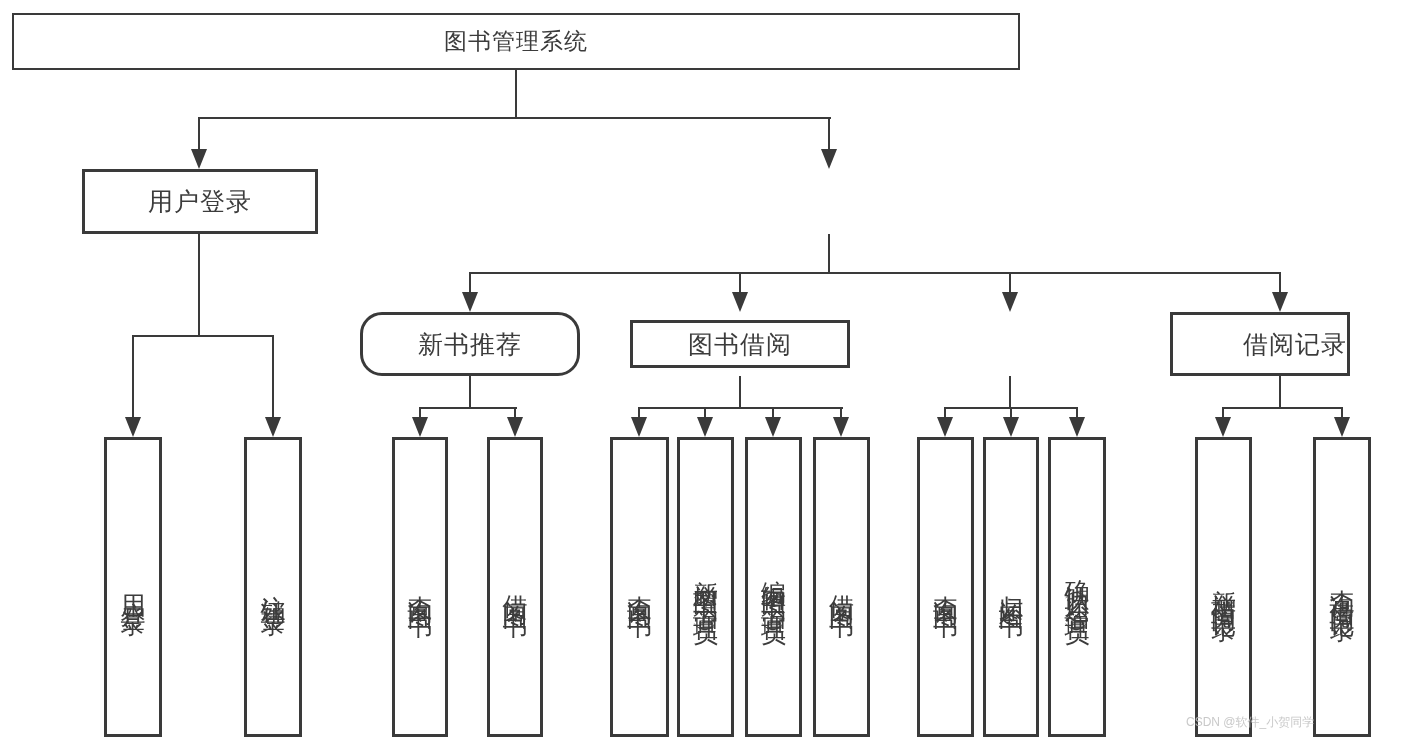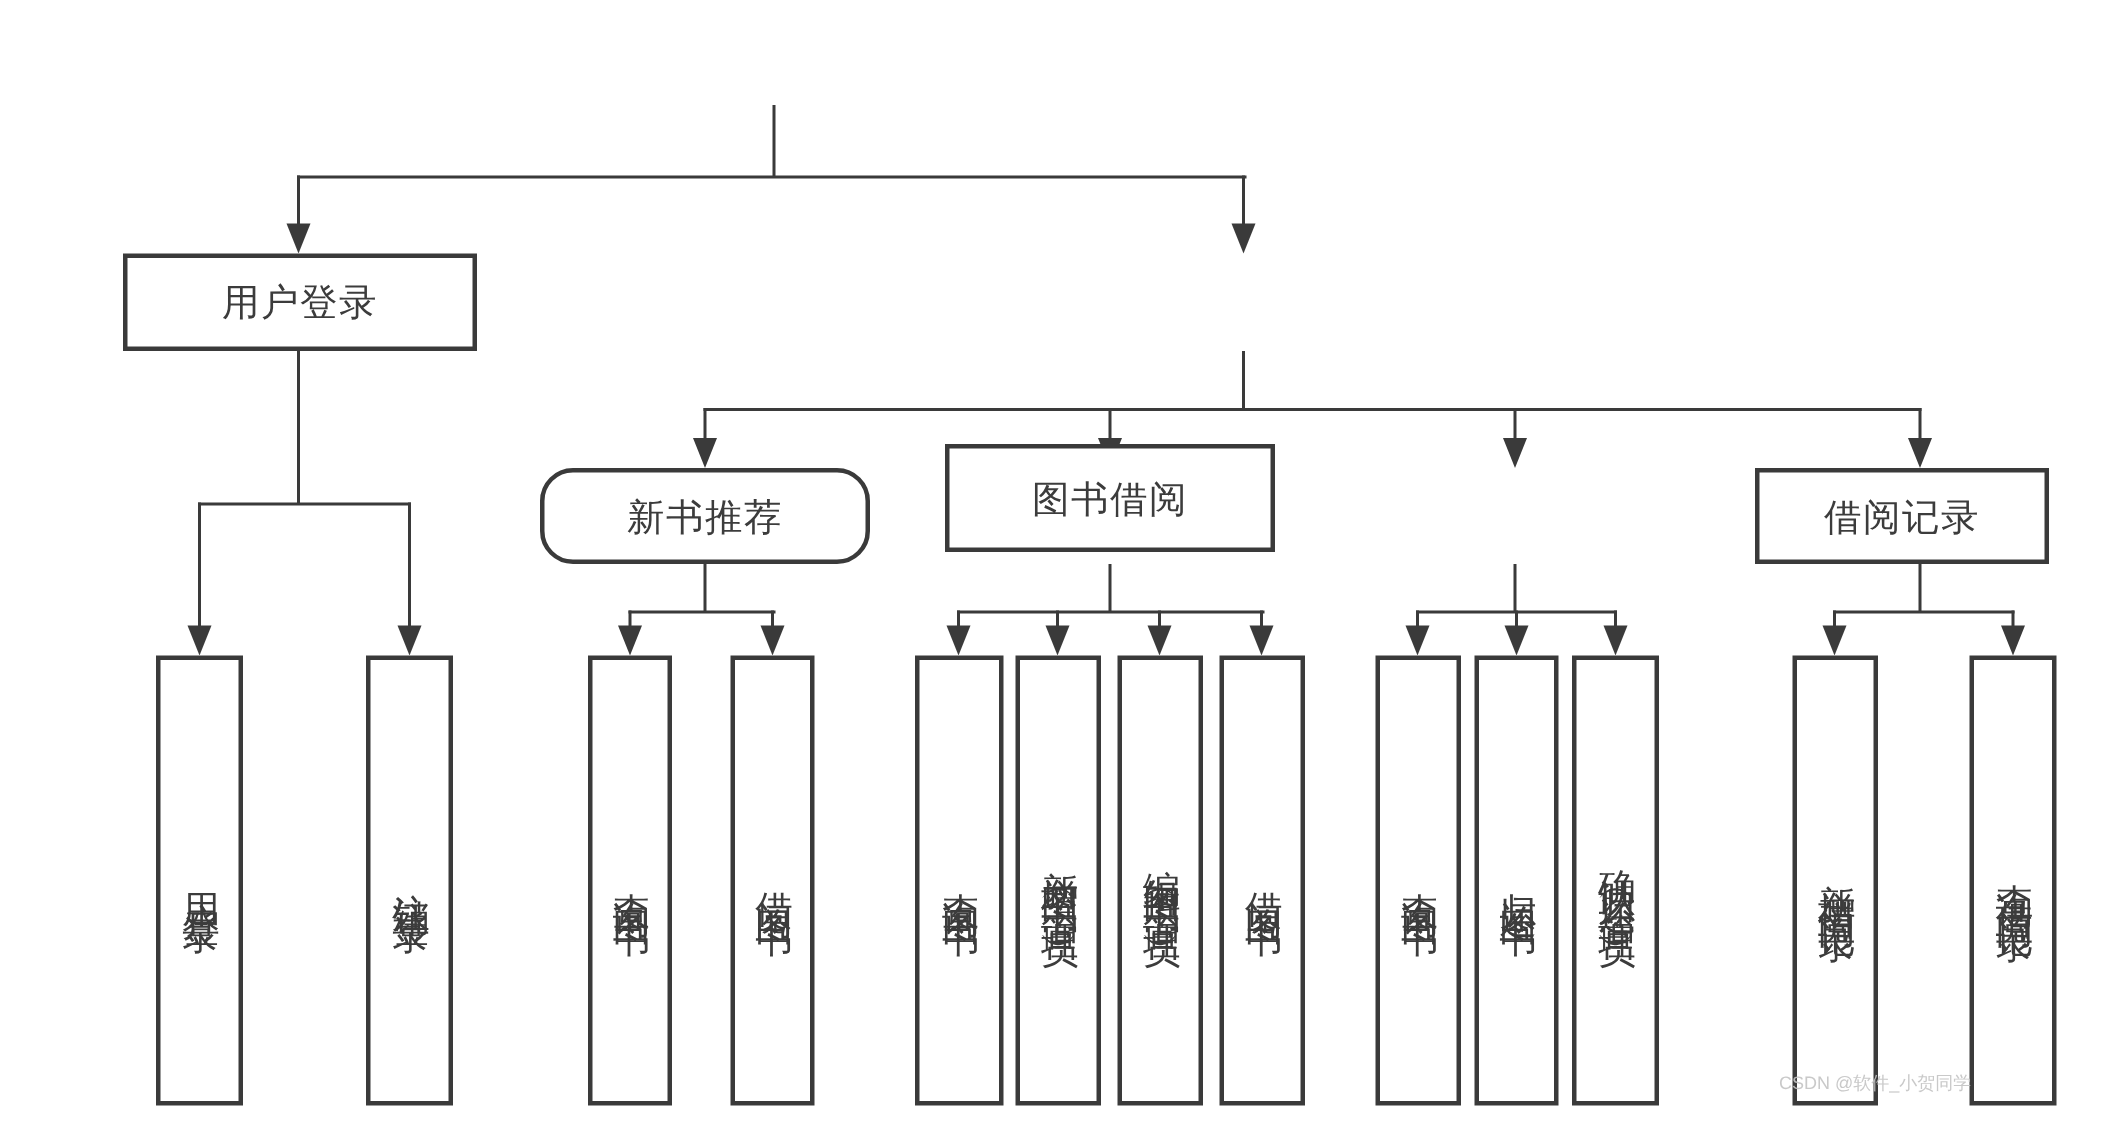--- a/index.html
+++ b/index.html
@@ -116,32 +116,35 @@
   <div class="vline" style="left:1076px;top:407px;height:11px;"></div>
   <div class="arrow" style="left:1069px;top:417px;"></div>
 
   <div class="vline" style="left:1279px;top:376px;height:32px;"></div>
   <div class="hline" style="left:1222px;top:407px;width:121px;"></div>
   <div class="vline" style="left:1222px;top:407px;height:11px;"></div>
   <div class="arrow" style="left:1215px;top:417px;"></div>
   <div class="vline" style="left:1341px;top:407px;height:11px;"></div>
   <div class="arrow" style="left:1334px;top:417px;"></div>
 
+  <div class="box rootbox" style="left:12px;top:13px;width:1008px;height:57px;">
+    <span class="hlabel rootlabel">图书管理系统</span>
+  </div>
 
   <div class="box" style="left:82px;top:169px;width:236px;height:65px;">
     <span class="hlabel">用户登录</span>
   </div>
 
   <div class="box" style="left:360px;top:312px;width:220px;height:64px;border-radius:22px;">
     <span class="hlabel">新书推荐</span>
   </div>
-  <div class="box" style="left:630px;top:296px;width:220px;height:72px;">
+  <div class="box" style="left:630px;top:320px;width:220px;height:48px;">
     <span class="hlabel">图书借阅</span>
   </div>
-  <div class="box" style="left:1170px;top:312px;width:196px;height:64px;">
+  <div class="box" style="left:1170px;top:312px;width:180px;height:64px;justify-content:flex-end;">
     <span class="hlabel">借阅记录</span>
   </div>
 
   <div class="box" style="left:104px;top:437px;width:58px;height:300px;">
     <span class="vlabel">用户登录</span>
   </div>
   <div class="box" style="left:244px;top:437px;width:58px;height:300px;">
     <span class="vlabel">注销登录</span>
   </div>
 

